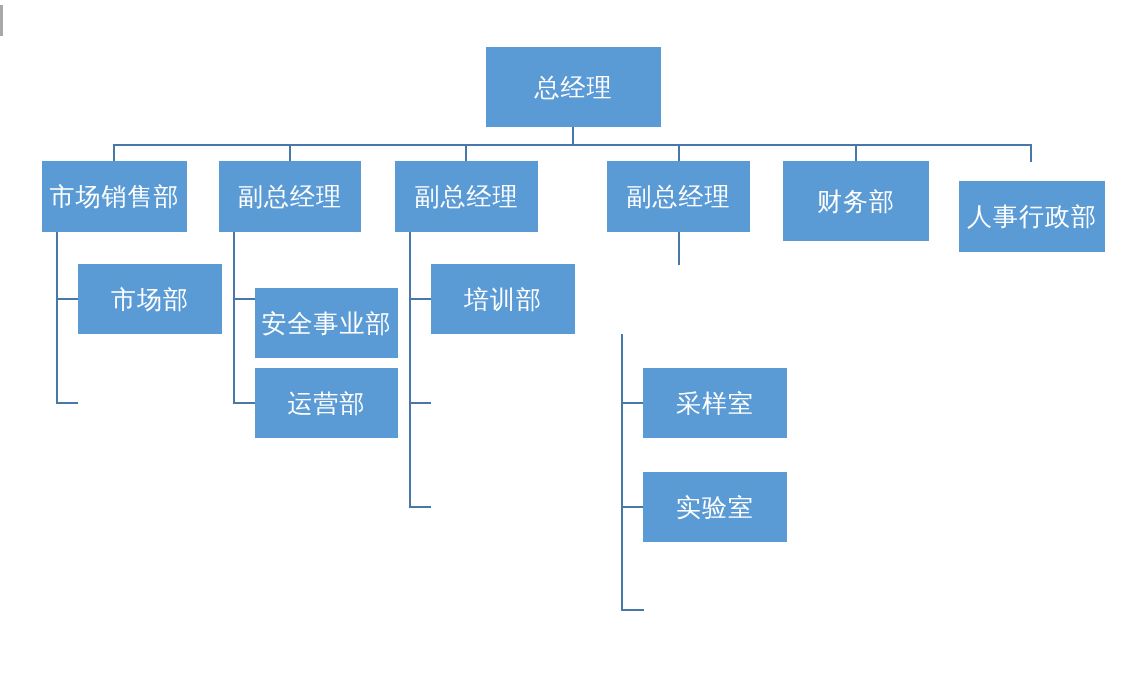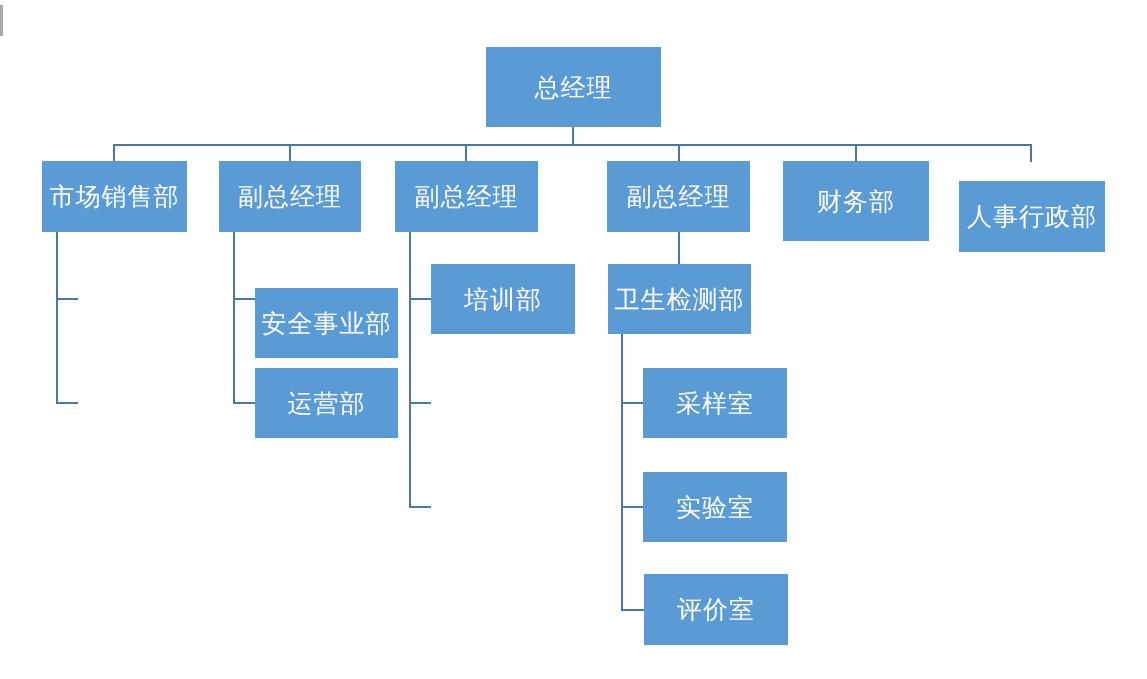--- a/index.html
+++ b/index.html
@@ -95,39 +95,36 @@
   <div class="node" style="left:607px;top:161px;width:143px;height:71px;">
     <span>副总经理</span>
   </div>
   <div class="node" style="left:783px;top:161px;width:146px;height:80px;">
     <span>财务部</span>
   </div>
   <div class="node" style="left:959px;top:161px;width:146px;height:71px;margin-top:20px;">
     <span>人事行政部</span>
   </div>
 
+  <div class="node" style="left:78px;top:264px;width:144px;height:70px;">
+    <span>市场部</span>
+  </div>
 
   <div class="node" style="left:255px;top:264px;width:143px;height:70px;margin-top:24px;">
     <span>安全事业部</span>
   </div>
   <div class="node" style="left:255px;top:368px;width:143px;height:70px;">
     <span>运营部</span>
   </div>
 
   <div class="node" style="left:431px;top:264px;width:144px;height:70px;">
     <span>培训部</span>
   </div>
 
-  <div class="node" style="left:608px;top:264px;width:143px;height:70px;">
-    <span>卫生检测部</span>
-  </div>
 
   <div class="node" style="left:643px;top:368px;width:144px;height:70px;">
     <span>采样室</span>
   </div>
   <div class="node" style="left:643px;top:472px;width:144px;height:70px;">
     <span>实验室</span>
   </div>
-  <div class="node" style="left:644px;top:574px;width:144px;height:71px;">
-    <span>评价室</span>
-  </div>
 
 </div>
 
 </body></html>

